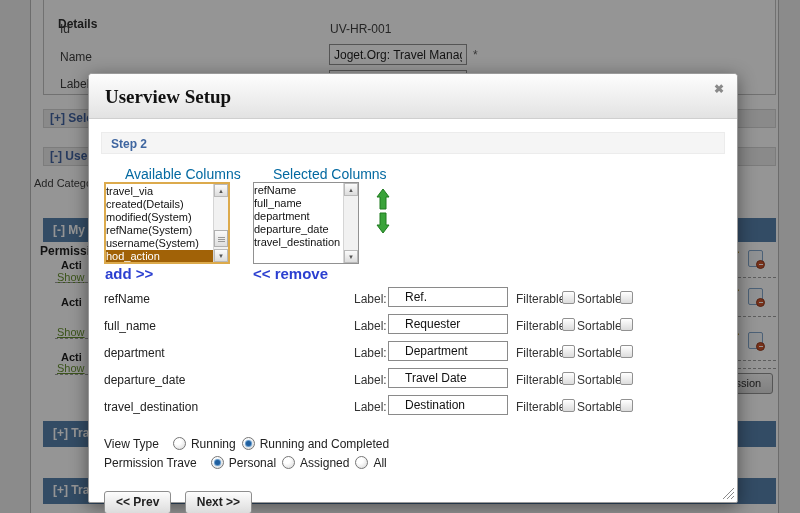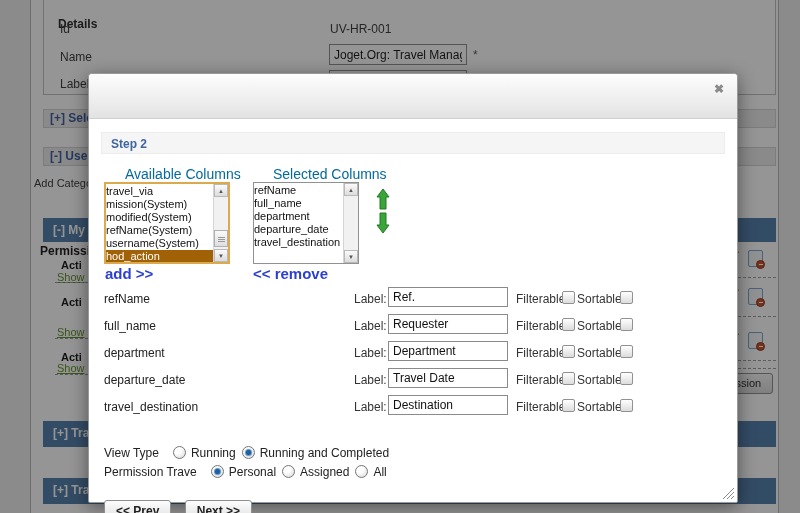--- a/index.html
+++ b/index.html
@@ -70,28 +70,28 @@
                    background:#999; box-shadow:0 2px 0 #999, 0 4px 0 #999; }
   .movearrows { position:absolute; left:272px; top:22px; width:14px; }
   .lb-link { position:absolute; top:99px; font-size:15px; font-weight:bold; color:#2b3fd0; cursor:pointer; }
 
   
   .crows { position:relative; margin-top:6px; }
   .crow { position:relative; height:27px; }
   .cname { position:absolute; left:0; top:6px; font-size:12px; color:#222; }
   .clabel { position:absolute; left:250px; top:6px; font-size:12px; color:#333; }
   .cinput { position:absolute; left:284px; top:1px; width:120px; height:20px; border:1px solid #8a8a8a;
-            font-size:12px; color:#111; padding:2px 4px; font-family:"Liberation Sans",sans-serif; }
+            font-size:12px; color:#111; padding:2px 16px; font-family:"Liberation Sans",sans-serif; }
   .cfilter { position:absolute; left:412px; top:6px; font-size:12px; color:#333; }
   .csort { position:absolute; left:473px; top:6px; font-size:12px; color:#333; }
   .cbox { position:absolute; top:5px; width:13px; height:13px; border:1px solid #919191; border-radius:2px;
           background:linear-gradient(#ffffff,#dcdcdc); }
 
   
-  .radios { margin-top:23px; font-size:12px; color:#222; }
+  .radios { margin-top:14px; font-size:12px; color:#222; }
   .rline { display:flex; align-items:center; height:17px; margin-bottom:2px; }
   .rgroup-label { margin-right:8px; }
   .radio { display:inline-block; width:13px; height:13px; border:1px solid #767676; border-radius:50%;
            background:radial-gradient(circle at 35% 30%, #fff 30%, #d6d6d6); margin:0 5px 0 6px; position:relative; }
   .radio.on::after { content:""; position:absolute; left:3px; top:3px; width:5px; height:5px;
                      border-radius:50%; background:#1f5e9e; box-shadow:0 0 1px 1px #4f8cc4; }
 
   
   .btnrow { margin-top:20px; }
   .dlg-btn { display:inline-block; height:23px; line-height:21px; padding:0 11px; margin-right:10px;
@@ -169,36 +169,37 @@
     <div class="abs bgbtn" style="left:712px; top:373px; width:61px; height:21px;">mission</div>
 
     <div class="abs bluebar" style="top:421px; height:26px;"><span>[+] Trave</span></div>
     <div class="abs bluebar" style="top:478px; height:26px;"><span>[+] Trave</span></div>
   </div>
 
   <div class="overlay"></div>
 
   <div class="dialog">
     <div class="titlebar">
+      <span class="dlg-title">Userview Setup</span>
       <span class="dlg-close">✖</span>
     </div>
 
     <div class="dlg-body">
       <div class="stepbar">Step 2</div>
 
       <div class="inner">
 
         <div class="cols">
           <span class="lb-label" style="left:1px;">Available Columns</span>
           <span class="lb-label" style="left:149px;">Selected Columns</span>
 
           <div class="listbox lb-avail">
             <ul class="lb-items">
               <li>travel_via</li>
-              <li>mission(System)</li>
+              <li>created(Details)</li>
               <li>modified(System)</li>
               <li>refName(System)</li>
               <li>username(System)</li>
               <li class="hl">hod_action</li>
             </ul>
             <div class="sbar">
               <div class="sbtn up">▲</div>
               <div class="sthumb"></div>
               <div class="sbtn dn">▼</div>
             </div>

